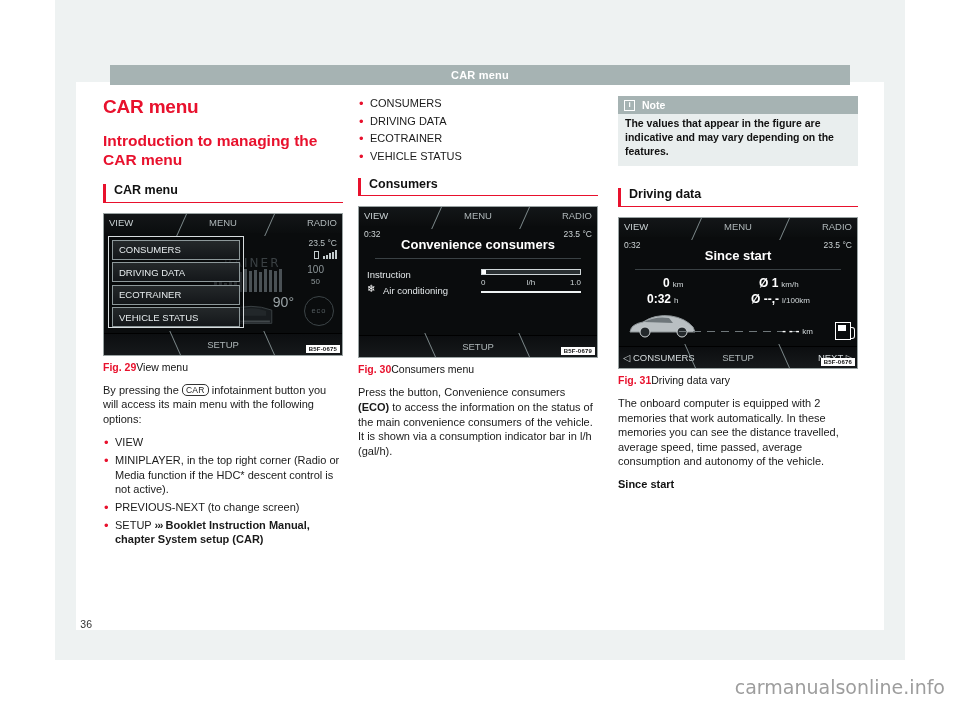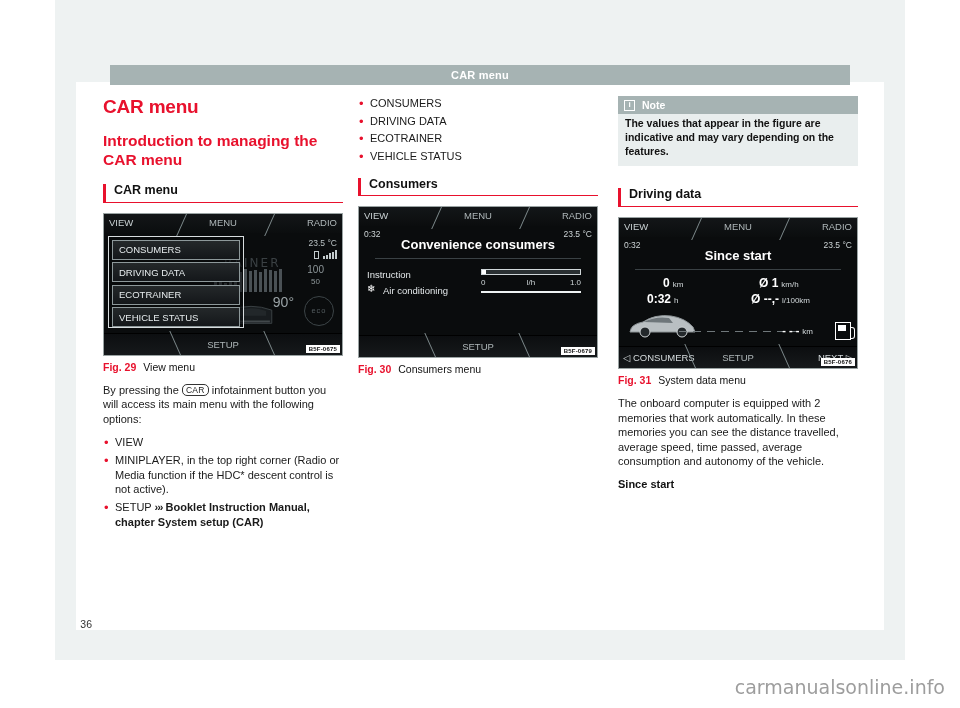--- a/index.html
+++ b/index.html
@@ -231,21 +231,21 @@
     z-index: 9;
   }
   .fig-caption {
     font-size: 10.5px;
     color: #111;
     margin-top: 5px;
   }
   .fig-caption .fg {
     color: #e8112d;
     font-weight: bold;
-    margin-right: 7px;
+    margin-right: 0;
   }
 
   
   .menu-panel {
     position: absolute;
     left: 4px; top: 22px;
     width: 136px; height: 92px;
     border: 1px solid #d7dcde;
     background: rgba(8,10,11,0.55);
     padding: 3px;
@@ -448,20 +448,21 @@
       </div>
     </div>
 
     <p class="body">
       <span>By pressing the </span><span class="mono-key">CAR</span><span> infotainment button you will access its main menu with the following options:</span>
     </p>
 
     <ul class="bullets">
       <li><span>VIEW</span></li>
       <li><span>MINIPLAYER, in the top right corner (Radio or Media function if the HDC* descent control is not active).</span></li>
+      <li><span>PREVIOUS-NEXT (to change screen)</span></li>
       <li><span>SETUP</span> <span class="arrows bold-ref">›››</span> <span class="bold-ref">Booklet Instruction Manual, chapter System setup (CAR)</span></li>
     </ul>
   </div>
 
   <div class="col col2">
 
     <ul class="bullets tight">
       <li><span>CONSUMERS</span></li>
       <li><span>DRIVING DATA</span></li>
       <li><span>ECOTRAINER</span></li>
@@ -504,20 +505,23 @@
           <span class="bot-sep" style="left:72px"></span>
           <span class="bot-sep" style="left:166px"></span>
         </div>
         <div class="code-tag">B5F-0679</div>
       </div>
       <div class="fig-caption">
         <span class="fg">Fig. 30</span><span>Consumers menu</span>
       </div>
     </div>
 
+    <p class="body">
+      <span>Press the button, Convenience consumers </span><b>(ECO)</b><span> to access the information on the status of the main convenience consumers of the vehicle. It is shown via a consumption indicator bar in l/h (gal/h).</span>
+    </p>
   </div>
 
   <div class="col col3">
     <div class="note-box">
       <div class="note-head">
         <i class="note-icon">i</i>
         <span>Note</span>
       </div>
       <div class="note-body">The values that appear in the figure are indicative and may vary depending on the features.</div>
     </div>
@@ -567,20 +571,20 @@
         <div class="scr-botbar">
           <span class="lbl bl">◁ CONSUMERS</span>
           <span class="lbl bc">SETUP</span>
           <span class="lbl br">NEXT ▷</span>
           <span class="bot-sep" style="left:72px"></span>
           <span class="bot-sep" style="left:166px"></span>
         </div>
         <div class="code-tag">B5F-0676</div>
       </div>
       <div class="fig-caption">
-        <span class="fg">Fig. 31</span><span>System data menu</span>
+        <span class="fg">Fig. 31</span><span>Driving data vary</span>
       </div>
     </div>
 
     <p class="body">The onboard computer is equipped with 2 memories that work automatically. In these memories you can see the distance travelled, average speed, time passed, average consumption and autonomy of the vehicle.</p>
     <h3 class="bodyhead">Since start</h3>
   </div>
 </div>
 
 </body></html>

